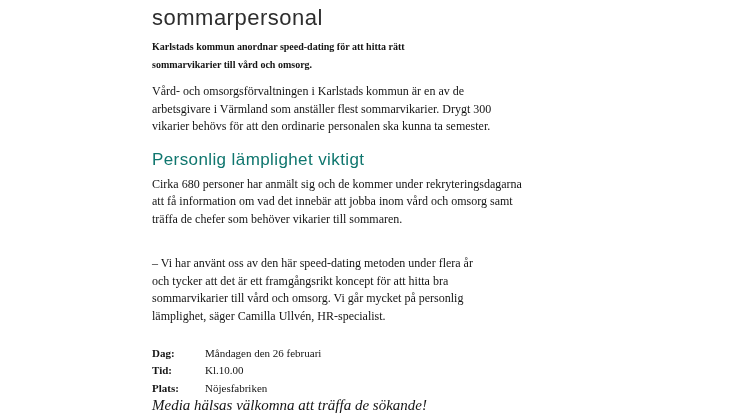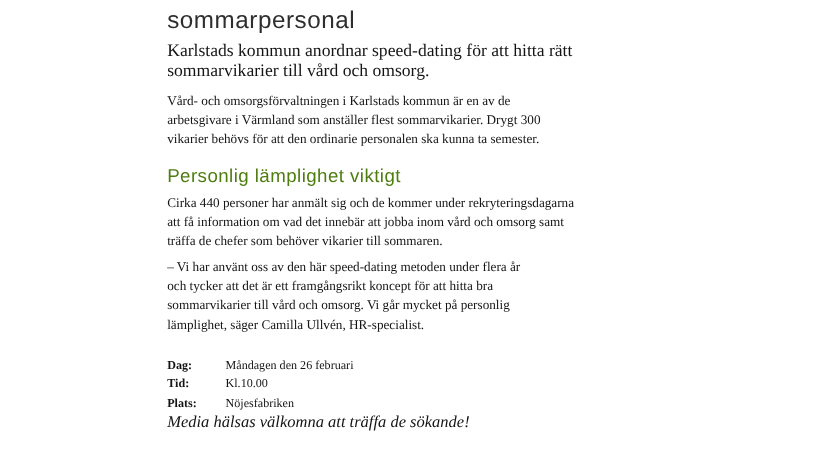--- a/index.html
+++ b/index.html
@@ -24,43 +24,43 @@
     font-size: 22px;
     font-weight: 400;
     line-height: 22px;
     letter-spacing: 0.5px;
     color: #2e2e2e;
     margin-top: -10px;            
     white-space: nowrap;
   }
   .lead {
     margin-top: 9px;
-    font-size: 16px;
-    font-weight: 400;
+    font-size: 10px;
+    font-weight: 700;
     line-height: 17.5px;
     white-space: pre-line;
   }
   .body-para {
     font-size: 12px;
     font-weight: 400;
     line-height: 17.5px;
     white-space: pre-line;
   }
   .intro { margin-top: 10px; }
   .section-heading {
     font-family: "Liberation Sans", "DejaVu Sans", sans-serif;
     font-size: 17px;
     font-weight: 400;
     letter-spacing: 0.4px;
     line-height: 19px;
-    color: #4d7c0f;
+    color: #0f766e;
     margin-top: 14px;
   }
   .section-body { margin-top: 7px; }
-  .quote { margin-top: 6px; }
+  .quote { margin-top: 27px; }
   .details { margin-top: 20px; font-size: 11px; line-height: 17.3px; }
   .detail-row { display: flex; }
   .detail-label {
     font-weight: 700;
     width: 53px;
     flex: 0 0 53px;
   }
   .detail-value { font-weight: 400; }
   .media-note {
     font-size: 15px;
@@ -79,21 +79,21 @@
 
     <p class="lead">Karlstads kommun anordnar speed-dating för att hitta rätt
 sommarvikarier till vård och omsorg.</p>
 
     <p class="body-para intro">Vård- och omsorgsförvaltningen i Karlstads kommun är en av de
 arbetsgivare i Värmland som anställer flest sommarvikarier. Drygt 300
 vikarier behövs för att den ordinarie personalen ska kunna ta semester.</p>
 
     <h2 class="section-heading">Personlig lämplighet viktigt</h2>
 
-    <p class="body-para section-body">Cirka 440 personer har anmält sig och de kommer under rekryteringsdagarna
+    <p class="body-para section-body">Cirka 680 personer har anmält sig och de kommer under rekryteringsdagarna
 att få information om vad det innebär att jobba inom vård och omsorg samt
 träffa de chefer som behöver vikarier till sommaren.</p>
 
     <p class="body-para quote">– Vi har använt oss av den här speed-dating metoden under flera år
 och tycker att det är ett framgångsrikt koncept för att hitta bra
 sommarvikarier till vård och omsorg. Vi går mycket på personlig
 lämplighet, säger Camilla Ullvén, HR-specialist.</p>
 
     <div class="details">
       <div class="detail-row">

